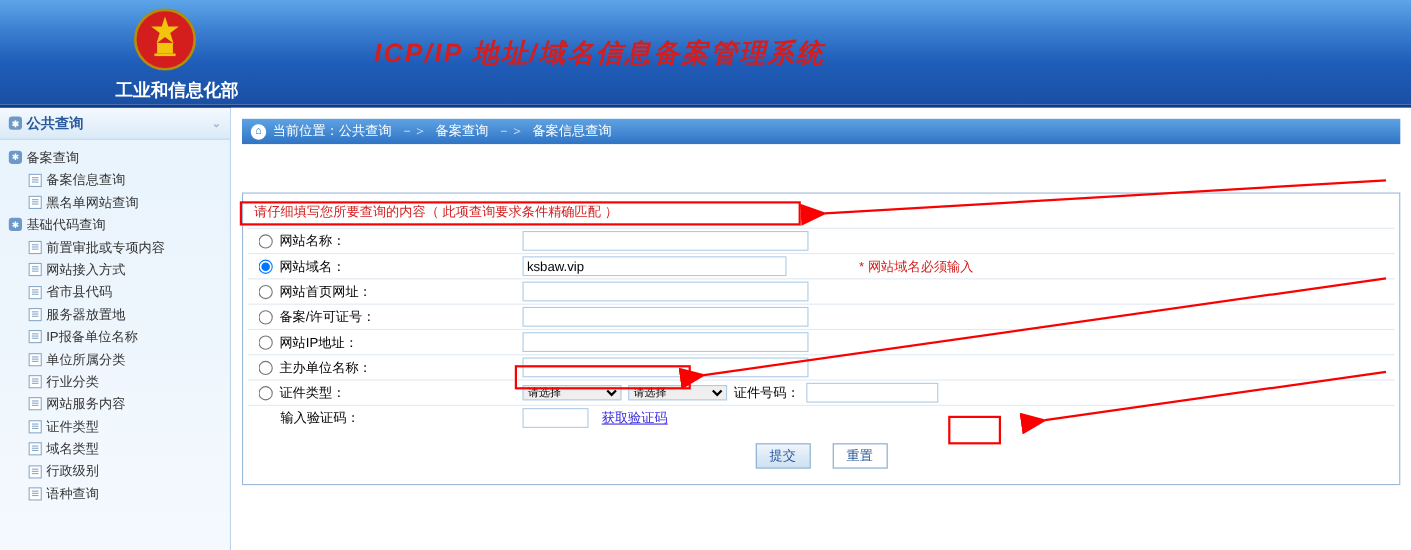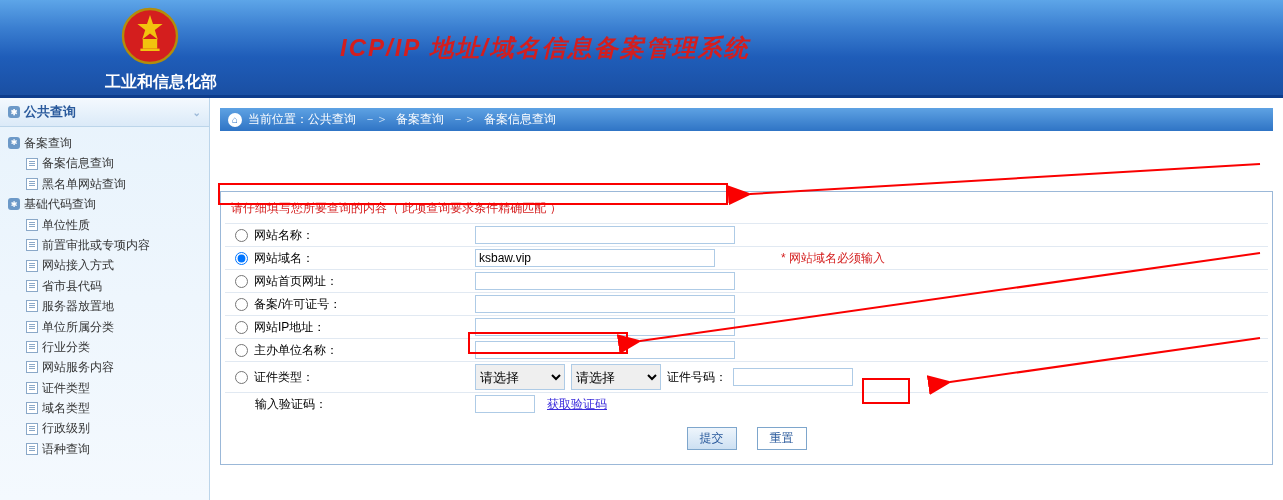--- a/index.html
+++ b/index.html
@@ -23,29 +23,29 @@
 .doc-icon { width: 12px; height: 12px; background: #fff; border: 1px solid #8aa8c8; margin-right: 4px; flex-shrink:0; position:relative; }
 .doc-icon::after { content:''; position:absolute; left:2px; top:2px; right:2px; height:1px; background:#8aa8c8; box-shadow:0 2px 0 #8aa8c8, 0 4px 0 #8aa8c8; }
 .side-link { color: #333; cursor: pointer; }
 
 
 .main { flex: 1; padding: 10px 10px 10px 10px; background:#fff; position:relative; }
 .breadcrumb { background: linear-gradient(to bottom, #5ea2e3, #2f74c5); color: #fff; padding: 3px 8px; font-size: 12px; display:flex; align-items:center; }
 .bc-icon { width:14px; height:14px; background:#fff; border-radius:50%; margin-right:6px; display:flex; align-items:center; justify-content:center; color:#2f74c5; font-size:10px; }
 .bc-arrow { margin: 0 8px; color:#cbe0f5; }
 
-.form-box { border: 1px solid #9bb8d8; margin-top: 60px; padding: 6px 4px 14px; }
+.form-box { border: 1px solid #9bb8d8; margin-top: 44px; padding: 6px 4px 14px; }
 .form-note { color: #d41e1e; padding: 2px 6px 6px; }
 .form-row { display: flex; align-items: center; border-top: 1px solid #e1e9f2; padding: 2px 0; }
 .form-row:first-of-type { border-top:none; }
 .radio-cell { width: 250px; display: flex; padding-left: 10px; }
 .radio-cell input[type=radio] { margin-right: 6px; }
 .field-cell { flex: 1; display: flex; align-items: center; gap: 6px; }
 .field-cell input[type=text] { border: 1px solid #aecbe6; height: 18px; padding: 0 3px; font-size:12px; }
-.field-cell select { border: 1px solid #aecbe6; height: 26px; font-size:13px; }
+.field-cell select { border: 1px solid #aecbe6; height: 14px; font-size:10px; }
 .req-note { color: #d41e1e; margin-left: 60px; text-align: right; }
 .captcha-link { color: #3a2bdc; text-decoration: underline; cursor:pointer; margin-left:6px;text-align:center; }
 
 .btn-bar { display:flex; justify-content:center; gap: 20px; margin-top: 12px; }
 .btn { background: linear-gradient(to bottom, #eef5fc, #cde0f2); border: 1px solid #7ea6cc; padding: 2px 12px; color:#2a5a9c; cursor:pointer; font-size:12px; }
 
 
 .hl { position:absolute; border: 2px solid #fa0000; pointer-events:none; }
 .arrow-svg { position:absolute; pointer-events:none; }
 </style>
@@ -82,37 +82,37 @@
         <div class="tree-sub">
           <span class="doc-icon"></span>
           <span class="side-link">黑名单网站查询</span>
         </div>
         <div class="tree-top">
           <span class="bullet-gear">✱</span>
           <span class="side-link">基础代码查询</span>
         </div>
         <div class="tree-sub">
           <span class="doc-icon"></span>
-          <span class="side-link">单位性质</span>
-        </div>
-        <div class="tree-sub">
-          <span class="doc-icon"></span>
           <span class="side-link">前置审批或专项内容</span>
         </div>
         <div class="tree-sub">
           <span class="doc-icon"></span>
           <span class="side-link">网站接入方式</span>
         </div>
         <div class="tree-sub">
           <span class="doc-icon"></span>
           <span class="side-link">省市县代码</span>
         </div>
         <div class="tree-sub">
           <span class="doc-icon"></span>
           <span class="side-link">服务器放置地</span>
+        </div>
+        <div class="tree-sub">
+          <span class="doc-icon"></span>
+          <span class="side-link">IP报备单位名称</span>
         </div>
         <div class="tree-sub">
           <span class="doc-icon"></span>
           <span class="side-link">单位所属分类</span>
         </div>
         <div class="tree-sub">
           <span class="doc-icon"></span>
           <span class="side-link">行业分类</span>
         </div>
         <div class="tree-sub">

